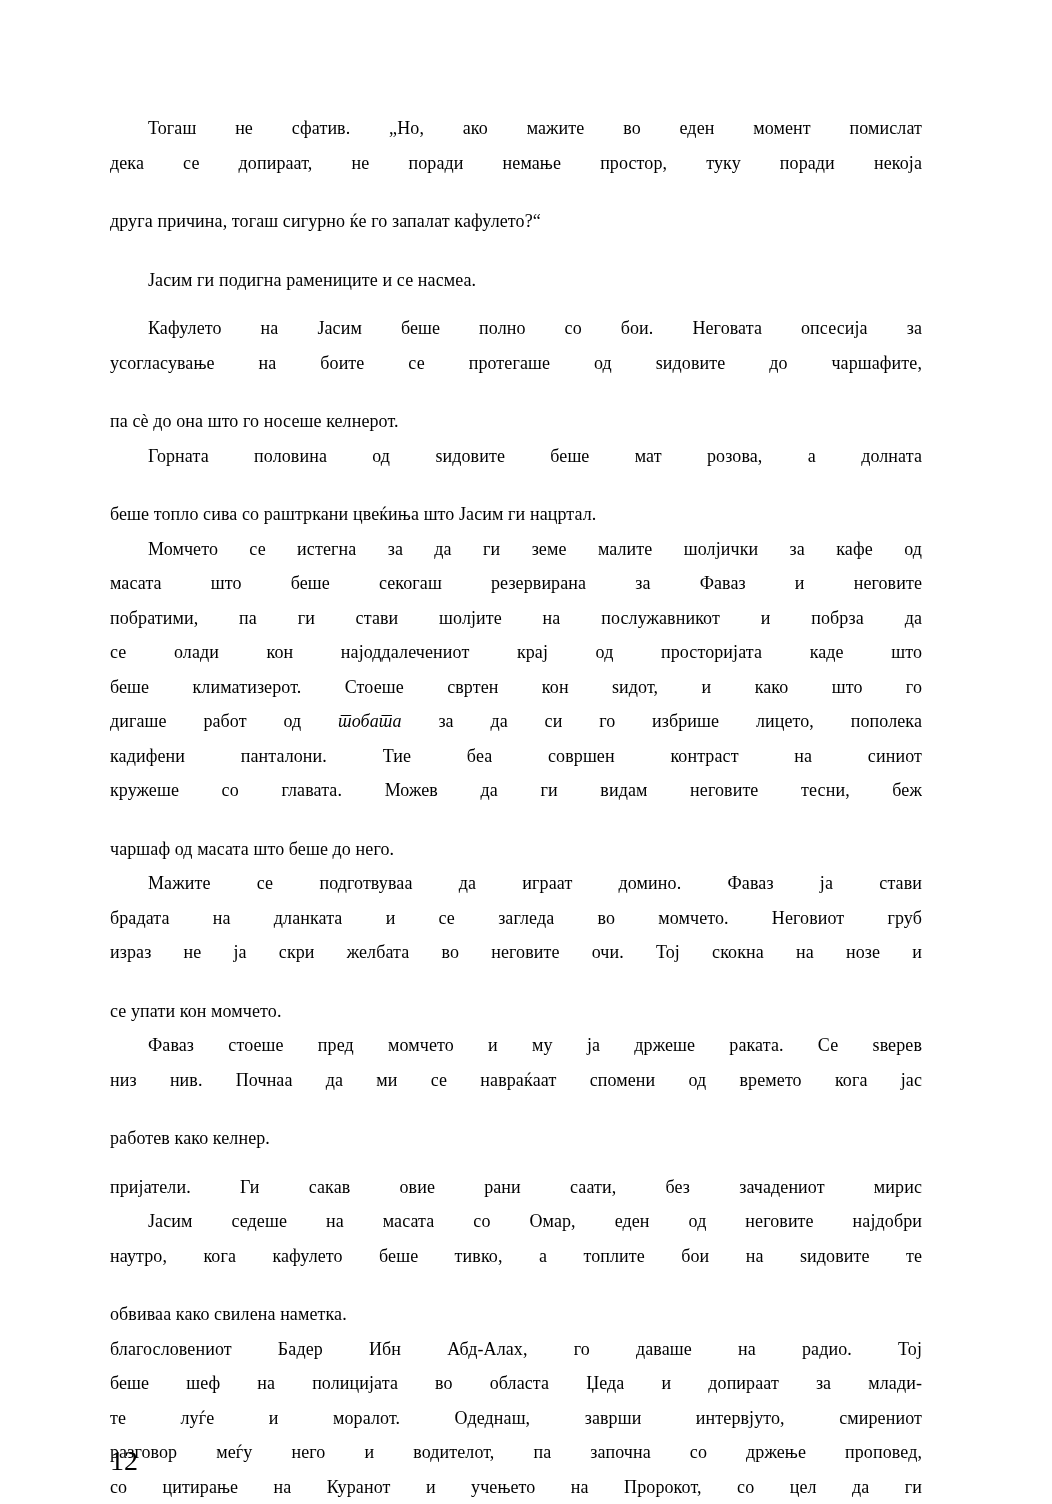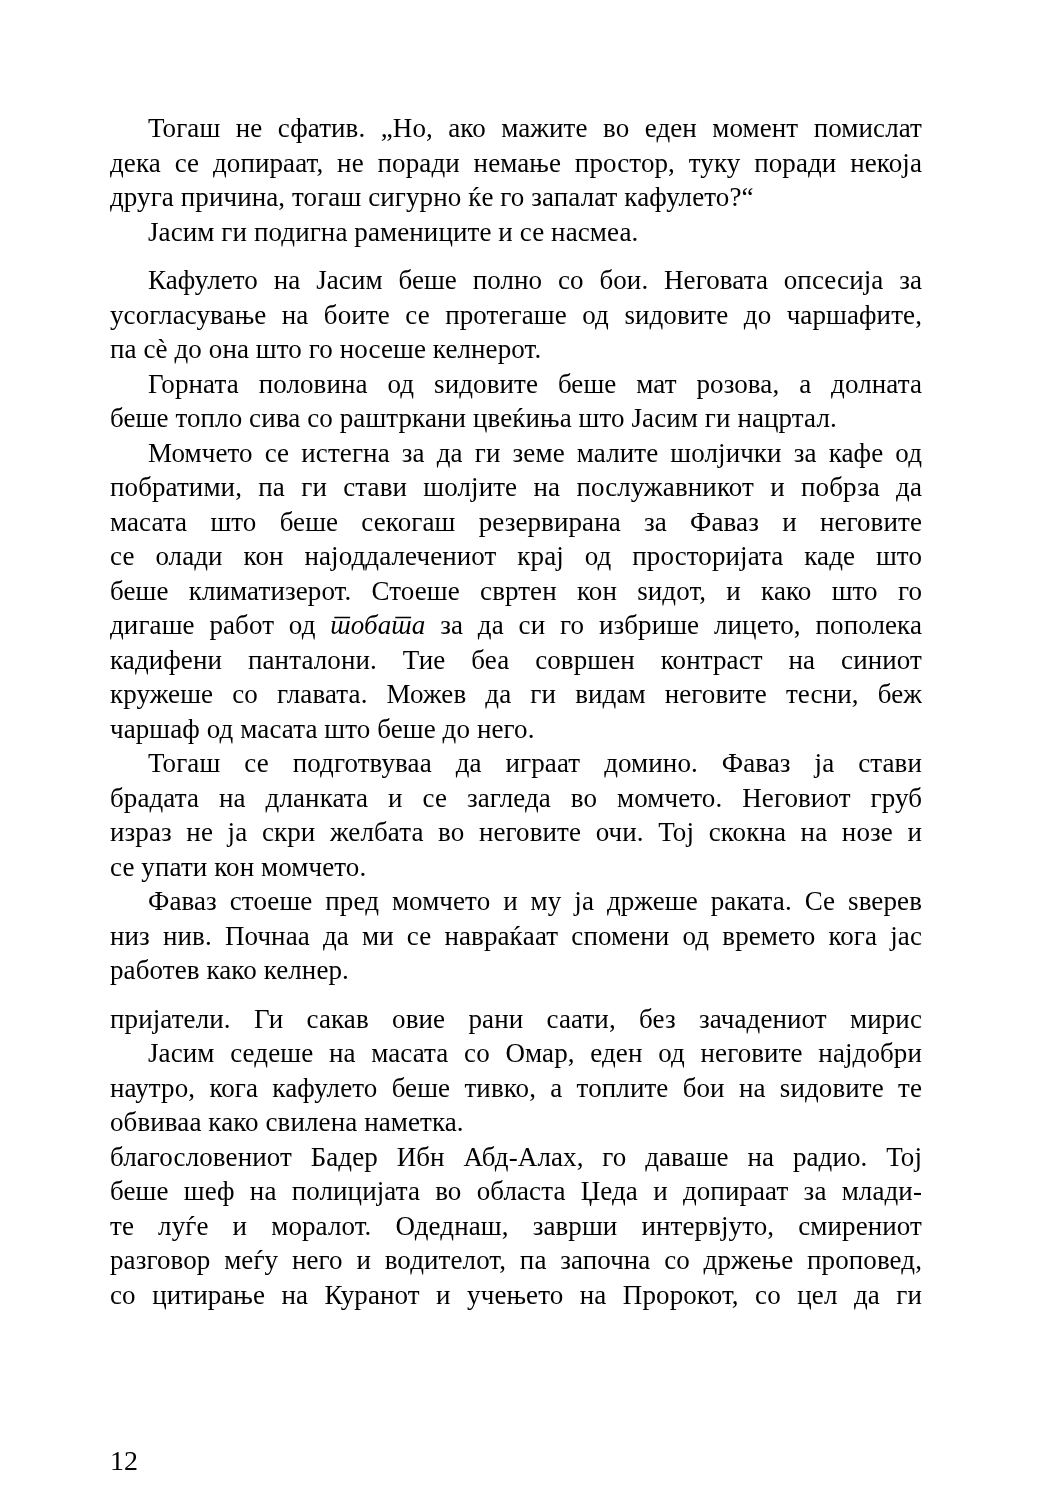--- a/index.html
+++ b/index.html
@@ -22,31 +22,32 @@
     width: 812px;
   }
   .para {
     margin: 0;
     padding: 0;
   }
   .para.section-break {
     margin-top: 14px;
   }
   .line {
-    font-size: 27px;
+    font-size: 18px;
     line-height: 34.5px;
     text-align: justify;
     text-align-last: justify;
     letter-spacing: 0.1px;
   }
   .line.first {
     text-indent: 38px;
   }
   .line.lastline {
     text-align-last: left;
+    margin-top: 24px;
   }
   .line em {
     font-style: italic;
   }
   .page-number {
     position: absolute;
     left: 110px;
     top: 1444px;
     font-size: 28px;
     line-height: 34px;
@@ -68,31 +69,31 @@
       <div class="line first"><span>Кафулето на Јасим беше полно со бои. Неговата опсесија за</span></div>
       <div class="line"><span>усогласување на боите се протегаше од ѕидовите до чаршафите,</span></div>
       <div class="line lastline"><span>па сè до она што го носеше келнерот.</span></div>
     </div>
     <div class="para">
       <div class="line first"><span>Горната половина од ѕидовите беше мат розова, а долната</span></div>
       <div class="line lastline"><span>беше топло сива со раштркани цвеќиња што Јасим ги нацртал.</span></div>
     </div>
     <div class="para">
       <div class="line first"><span>Момчето се истегна за да ги земе малите шолјички за кафе од</span></div>
+      <div class="line"><span>масата што беше секогаш резервирана за Фаваз и неговите</span></div>
       <div class="line"><span>побратими, па ги стави шолјите на послужавникот и побрза да</span></div>
-      <div class="line"><span>масата што беше секогаш резервирана за Фаваз и неговите</span></div>
       <div class="line"><span>се олади кон најоддалечениот крај од просторијата каде што</span></div>
       <div class="line"><span>беше климатизерот. Стоеше свртен кон ѕидот, и како што го</span></div>
       <div class="line"><span>дигаше работ од </span><em>тобата</em><span> за да си го избрише лицето, пополека</span></div>
       <div class="line"><span>кадифени панталони. Тие беа совршен контраст на синиот</span></div>
       <div class="line"><span>кружеше со главата. Можев да ги видам неговите тесни, беж</span></div>
       <div class="line lastline"><span>чаршаф од масата што беше до него.</span></div>
     </div>
     <div class="para">
-      <div class="line first"><span>Тогаш се подготвуваа да играат домино. Фаваз ја стави</span></div>
+      <div class="line first"><span>Мажите се подготвуваа да играат домино. Фаваз ја стави</span></div>
       <div class="line"><span>брадата на дланката и се загледа во момчето. Неговиот груб</span></div>
       <div class="line"><span>израз не ја скри желбата во неговите очи. Тој скокна на нозе и</span></div>
       <div class="line lastline"><span>се упати кон момчето.</span></div>
     </div>
     <div class="para">
       <div class="line first"><span>Фаваз стоеше пред момчето и му ја држеше раката. Се ѕверев</span></div>
       <div class="line"><span>низ нив. Почнаа да ми се навраќаат спомени од времето кога јас</span></div>
       <div class="line lastline"><span>работев како келнер.</span></div>
     </div>
     <div class="para section-break">

